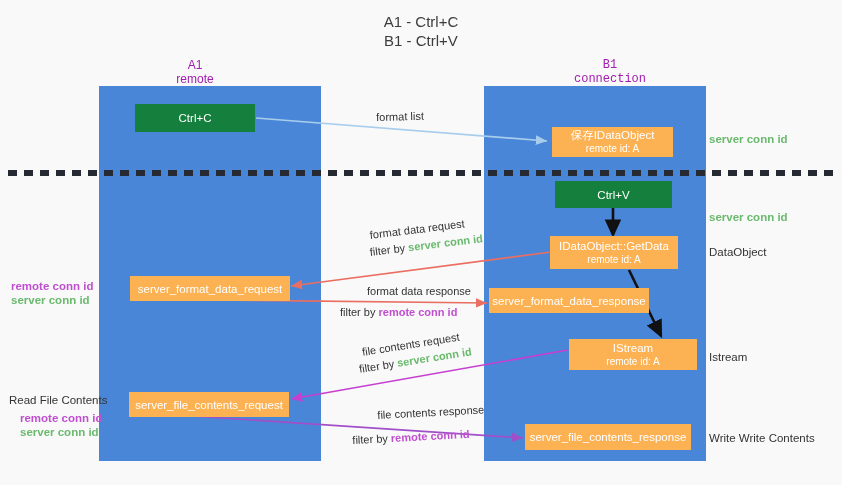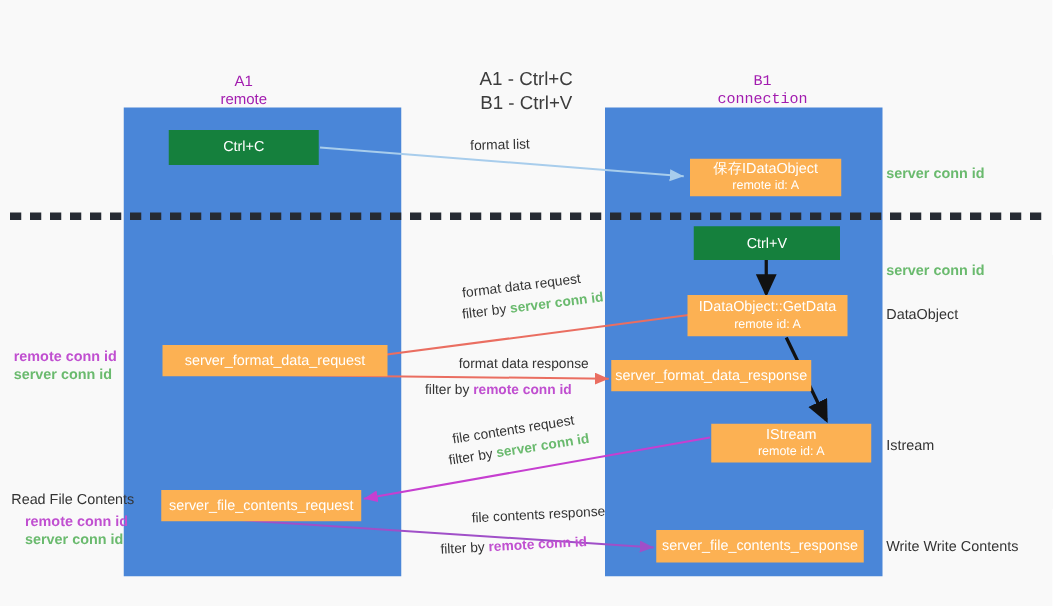--- a/index.html
+++ b/index.html
@@ -72,21 +72,21 @@
     font-size: 15px;
     line-height: 19px;
     color: #3c3c3c;
   }
 </style>
 </head>
 <body>
 
 <div id="canvas">
 
-  <div class="title" style="left:0; top:12px;margin-top:42px;">
+  <div class="title" style="left:0; top:12px;">
     <div>A1 - Ctrl+C</div>
     <div>B1 - Ctrl+V</div>
   </div>
 
   <div class="col-head" style="left:130px; top:58px; width:130px;">
     <div>A1</div>
     <div>remote</div>
   </div>
   <div class="col-head" style="left:545px; top:58px; width:130px;font-family:Liberation Mono, monospace;">
     <div>B1</div>
@@ -143,21 +143,21 @@
 
   <div class="node green" style="left:555px; top:181px; width:117px; height:27px;">
     <div>Ctrl+V</div>
   </div>
 
   <div class="node orange" style="left:550px; top:236px; width:128px; height:33px;">
     <div>IDataObject::GetData</div>
     <div class="l2">remote id: A</div>
   </div>
 
-  <div class="node orange" style="left:130px; top:276px; width:180px; height:25px;">
+  <div class="node orange" style="left:130px; top:276px; width:160px; height:25px;">
     <div>server_format_data_request</div>
   </div>
 
   <div class="node orange" style="left:489px; top:288px; width:160px; height:25px;">
     <div>server_format_data_response</div>
   </div>
 
   <div class="node orange" style="left:569px; top:339px; width:128px; height:31px;">
     <div>IStream</div>
     <div class="l2">remote id: A</div>

